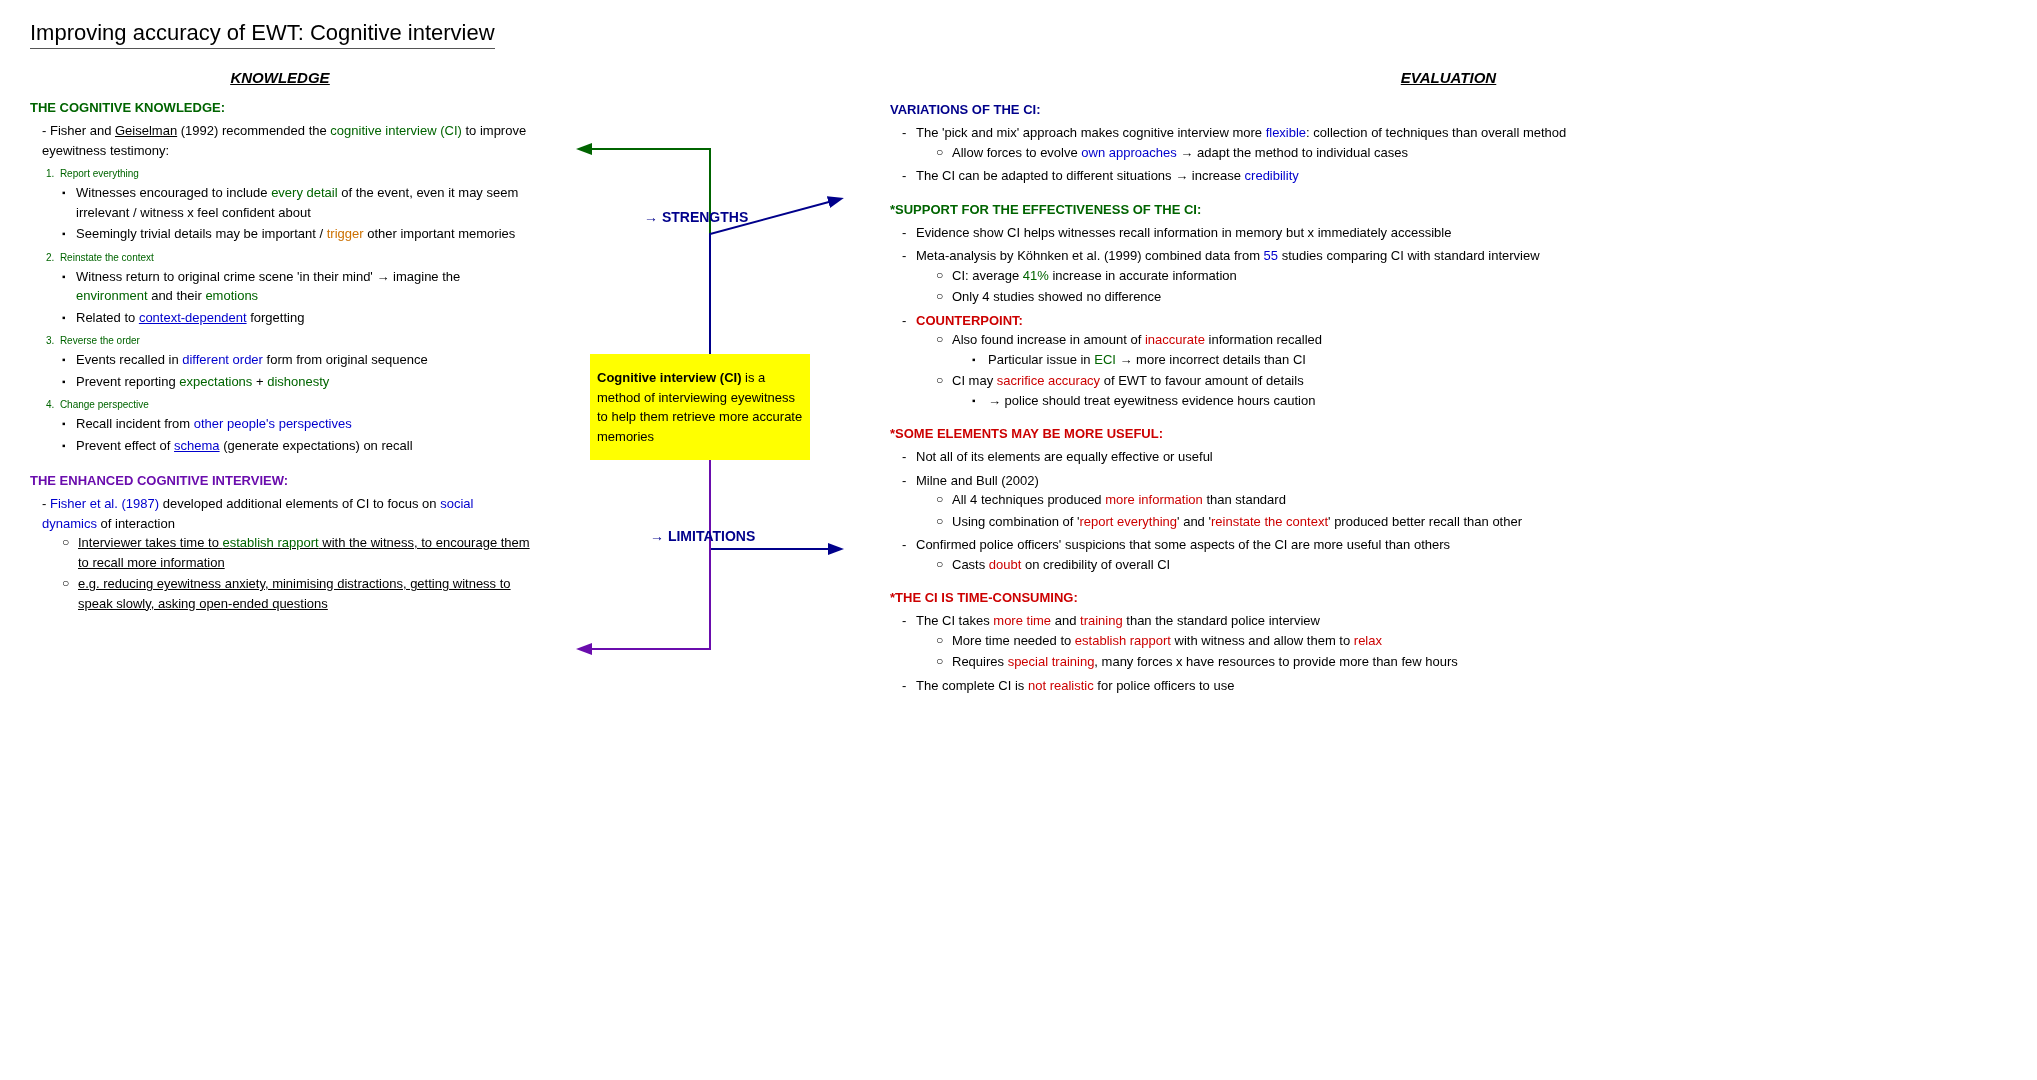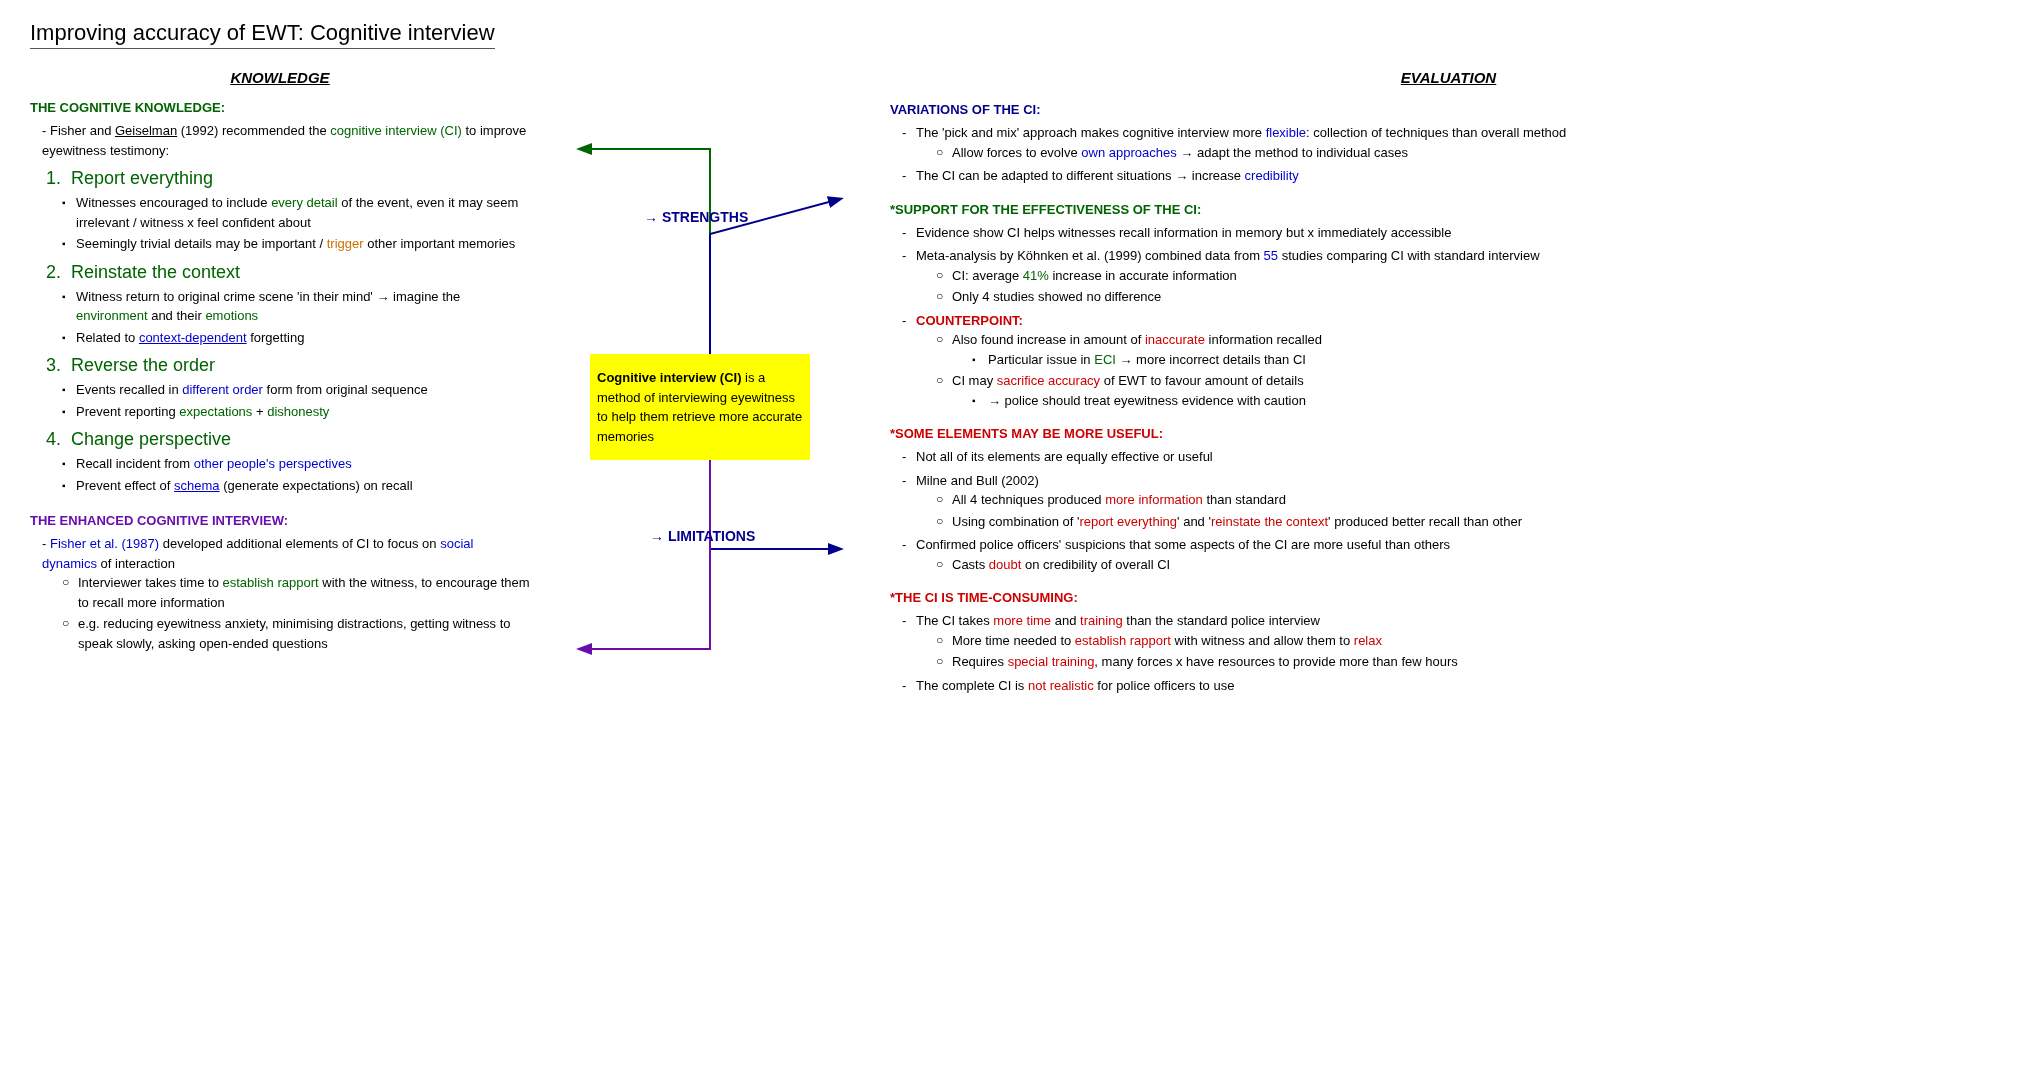--- a/index.html
+++ b/index.html
@@ -68,21 +68,21 @@
     }
     .numbered-list {
       list-style: none;
       margin-left: 16px;
     }
     .numbered-list > li {
       margin-bottom: 8px;
     }
     .numbered-list > li > .num-title {
       color: #006400;
-      font-size: 18px;
+      font-size: 10px;
       margin-bottom: 4px;
     }
     .bullet-list {
       list-style: none;
       margin-left: 16px;
     }
     .bullet-list li {
       position: relative;
       padding-left: 14px;
       line-height: 1.5;
@@ -112,20 +112,21 @@
     .circle-list {
       list-style: none;
       margin-left: 20px;
     }
     .circle-list li {
       position: relative;
       padding-left: 16px;
       line-height: 1.5;
       font-size: 13px;
       margin-bottom: 2px;
+      text-decoration: underline;
     }
     .circle-list li::before {
       content: "○";
       position: absolute;
       left: 0;
       top: 0;
       font-size: 12px;
     }
 
     
@@ -377,21 +378,21 @@
           <ul class="circle-sub">
             <li>
               Also found increase in amount of <span class="red">inaccurate</span> information recalled
               <ul class="sq-sub">
                 <li>Particular issue in <span class="green">ECI</span> → more incorrect details than CI</li>
               </ul>
             </li>
             <li>
               CI may <span class="red">sacrifice accuracy</span> of EWT to favour amount of details
               <ul class="sq-sub">
-                <li>→ police should treat eyewitness evidence with caution</li>
+                <li>→ police should treat eyewitness evidence hours caution</li>
               </ul>
             </li>
           </ul>
         </li>
       </ul>
     </div>
 
     <div class="eval-section">
       <div class="eval-section-heading" style="color:#cc0000;">*SOME ELEMENTS MAY BE MORE USEFUL:</div>
       <ul class="dash-list">

